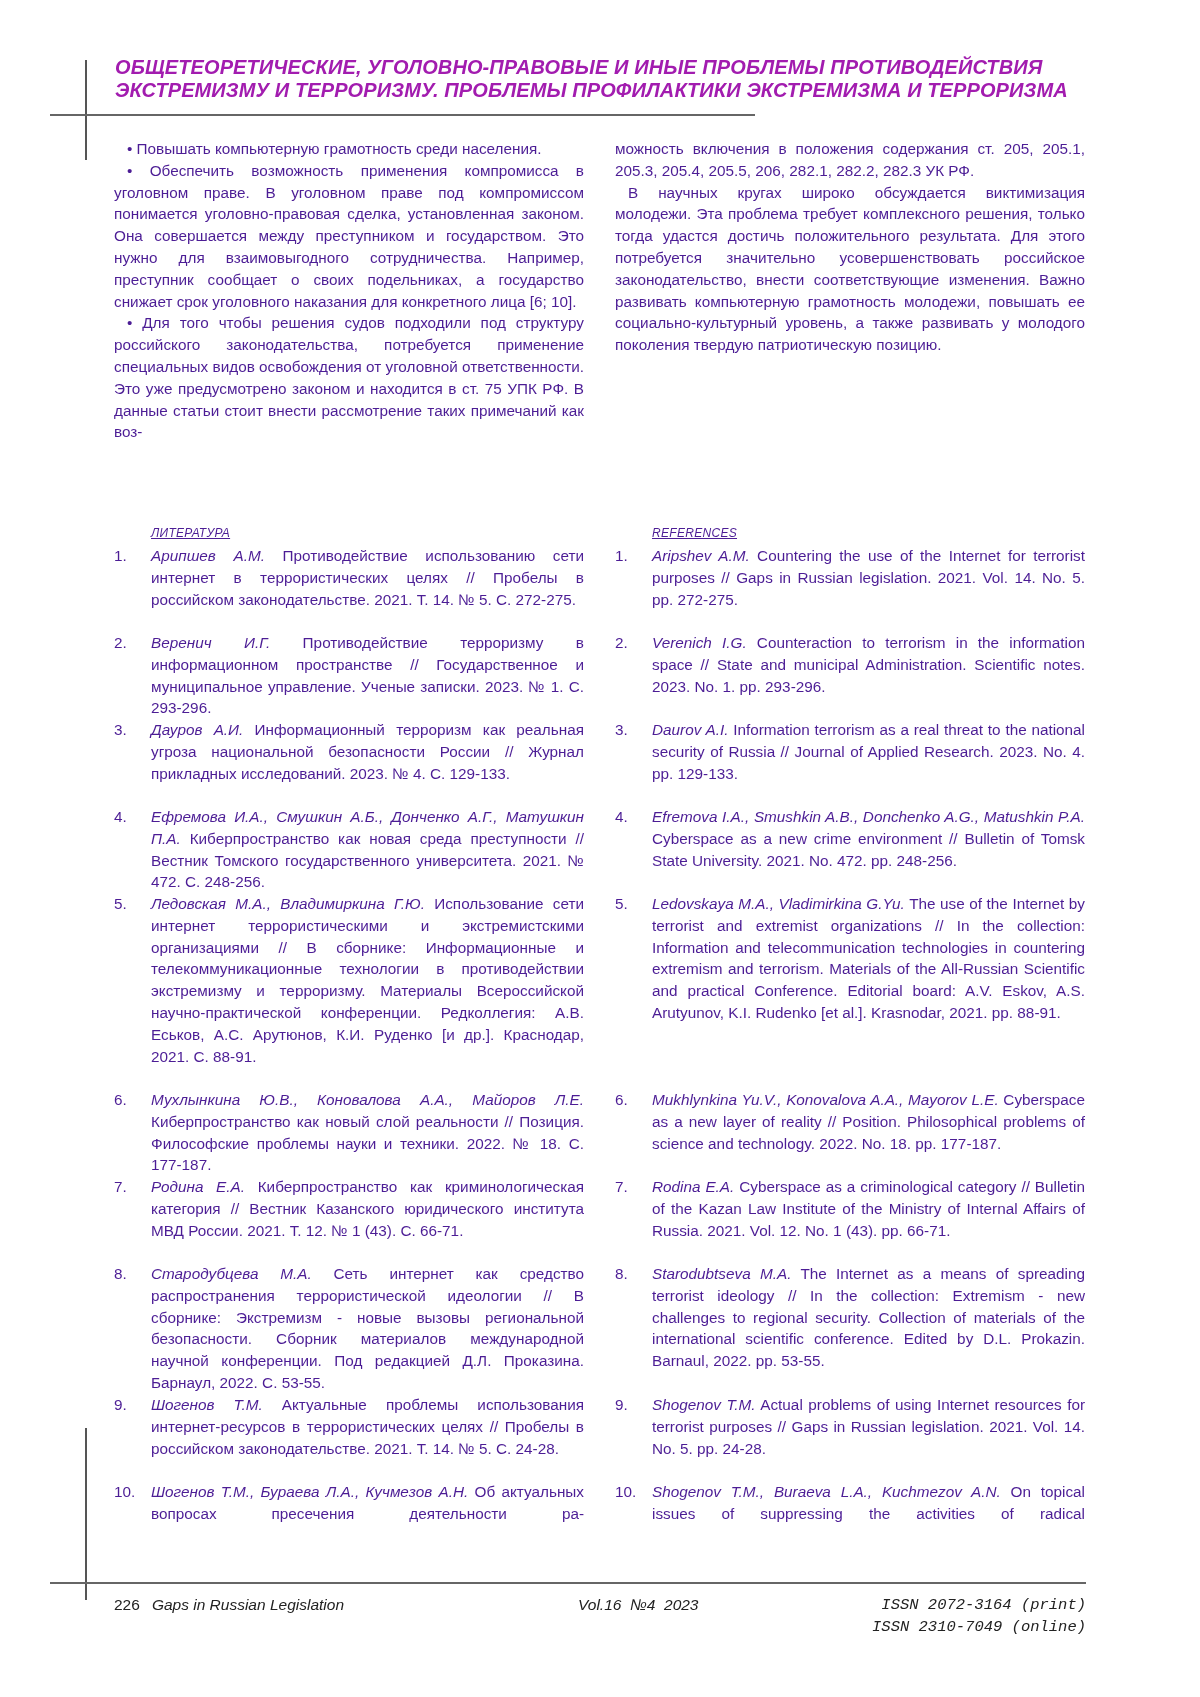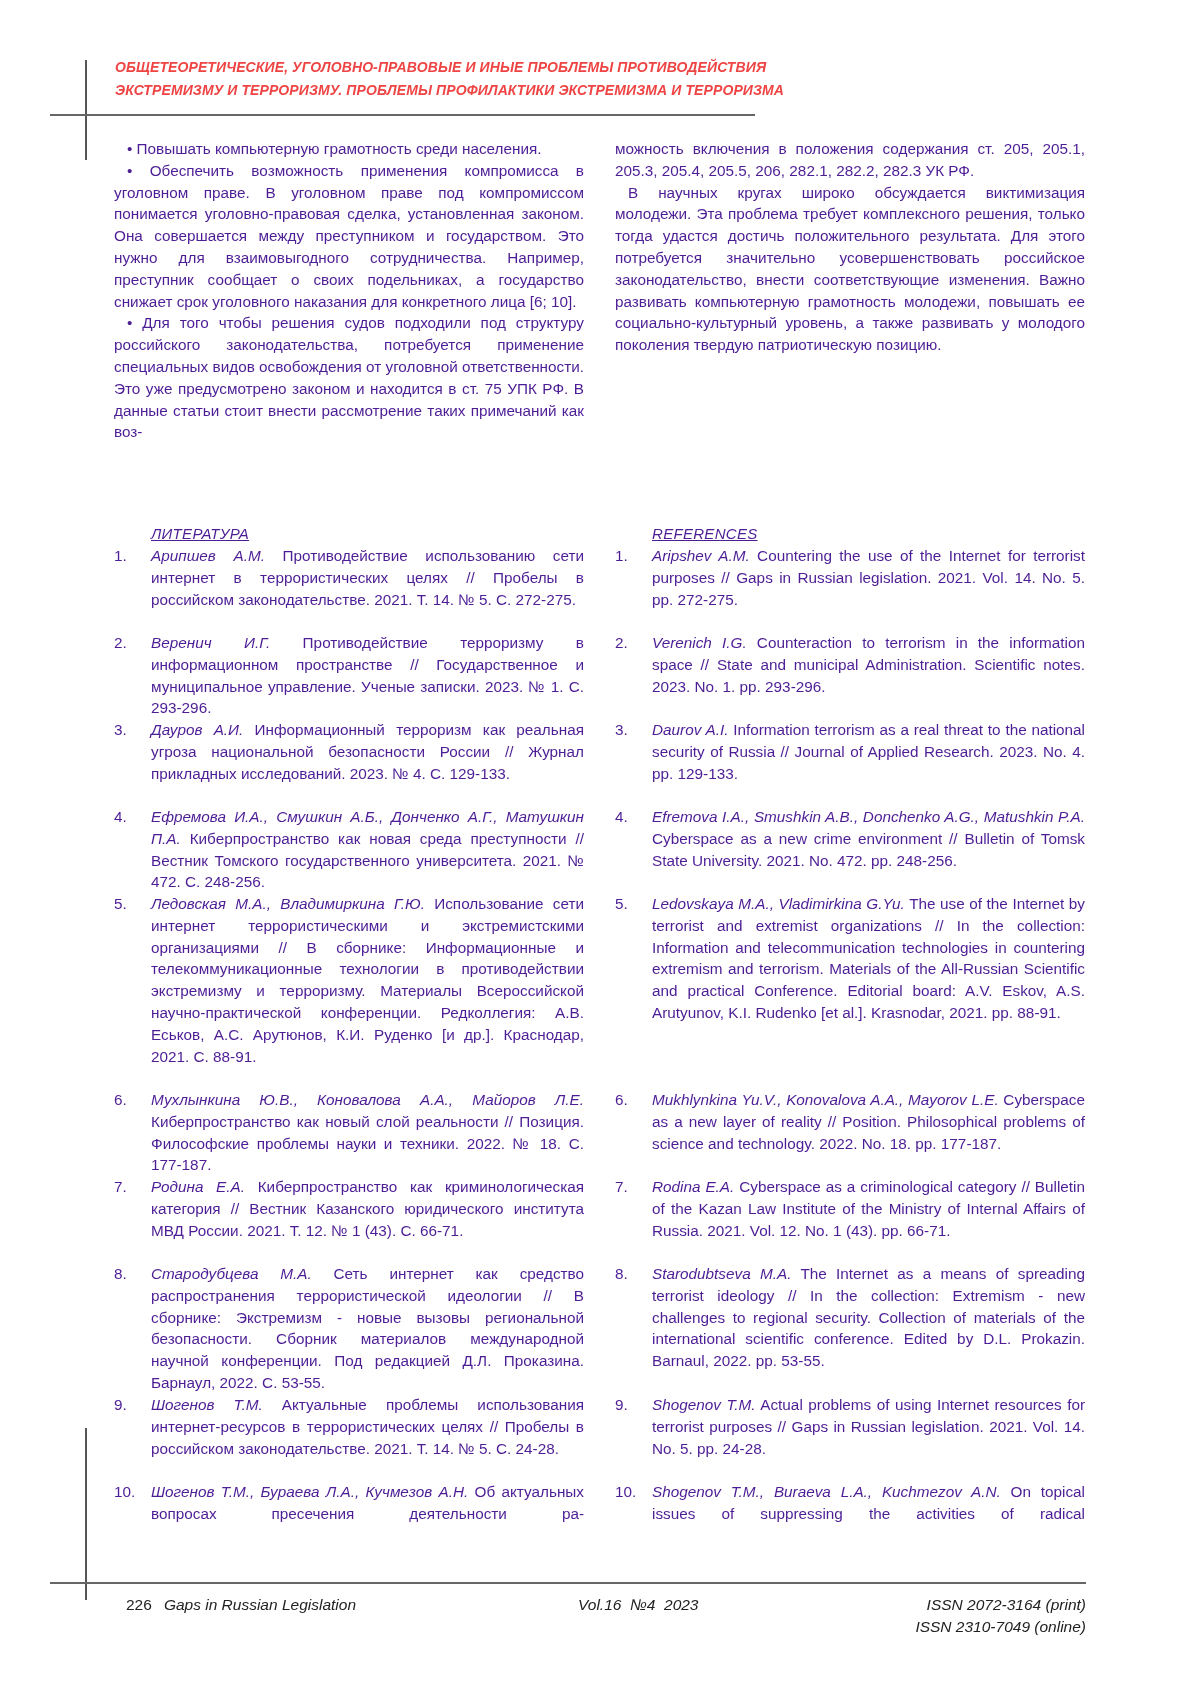--- a/index.html
+++ b/index.html
@@ -27,23 +27,23 @@
   .hline.footer { top: 1582px; left: 50px; width: 1036px; }
 
   .running-head {
     position: absolute;
     left: 115px;
     top: 56px;
     width: 960px;
     font-family: "Liberation Sans", sans-serif;
     font-weight: bold;
     font-style: italic;
-    font-size: 14px;
+    font-size: 20px;
     line-height: 23px;
-    color: #ef4444;
+    color: #a21caf;
     letter-spacing: 0.1px;
   }
   .running-head span { display: block; white-space: nowrap; }
 
   .col {
     position: absolute;
     width: 470px;
     font-size: 15.3px;
     line-height: 21.8px;
     color: #4c1d95;
@@ -55,21 +55,21 @@
     text-align: justify;
     text-indent: 13px;
   }
   .para.noindent { text-indent: 0; }
 
   .refs { top: 523px; }
   .refs-heading {
     margin-left: 37px;
     font-style: italic;
     text-decoration: underline;
-    font-size: 15px;
+    font-size: 12px;
     line-height: 21.8px;
     letter-spacing: 0.3px;
   }
   .ref {
     position: absolute;
     left: 0;
     width: 470px;
   }
   .ref .num {
     position: absolute;
@@ -83,24 +83,24 @@
   }
   .ref .author { font-style: italic; }
 
   .footer-text {
     position: absolute;
     font-style: italic;
     font-size: 15.5px;
     color: #222222;
     line-height: 22px;
   }
-  .footer-left { left: 114px; top: 1594px; margin-left: 12px; }
+  .footer-left { left: 114px; top: 1594px; }
   .footer-left .page { font-style: normal; margin-right: 12px; }
   .footer-center { left: 578px; top: 1594px; }
-  .footer-right { right: 114px; top: 1594px; text-align: right; }
+  .footer-right { right: 114px; top: 1594px; text-align: right; font-family: Liberation Mono, monospace; }
   .footer-right span { display: block; }
 </style>
 </head>
 <body>
 
 <div class="vline top"></div>
 <div class="hline header"></div>
 <div class="vline bottom"></div>
 <div class="hline footer"></div>
 

